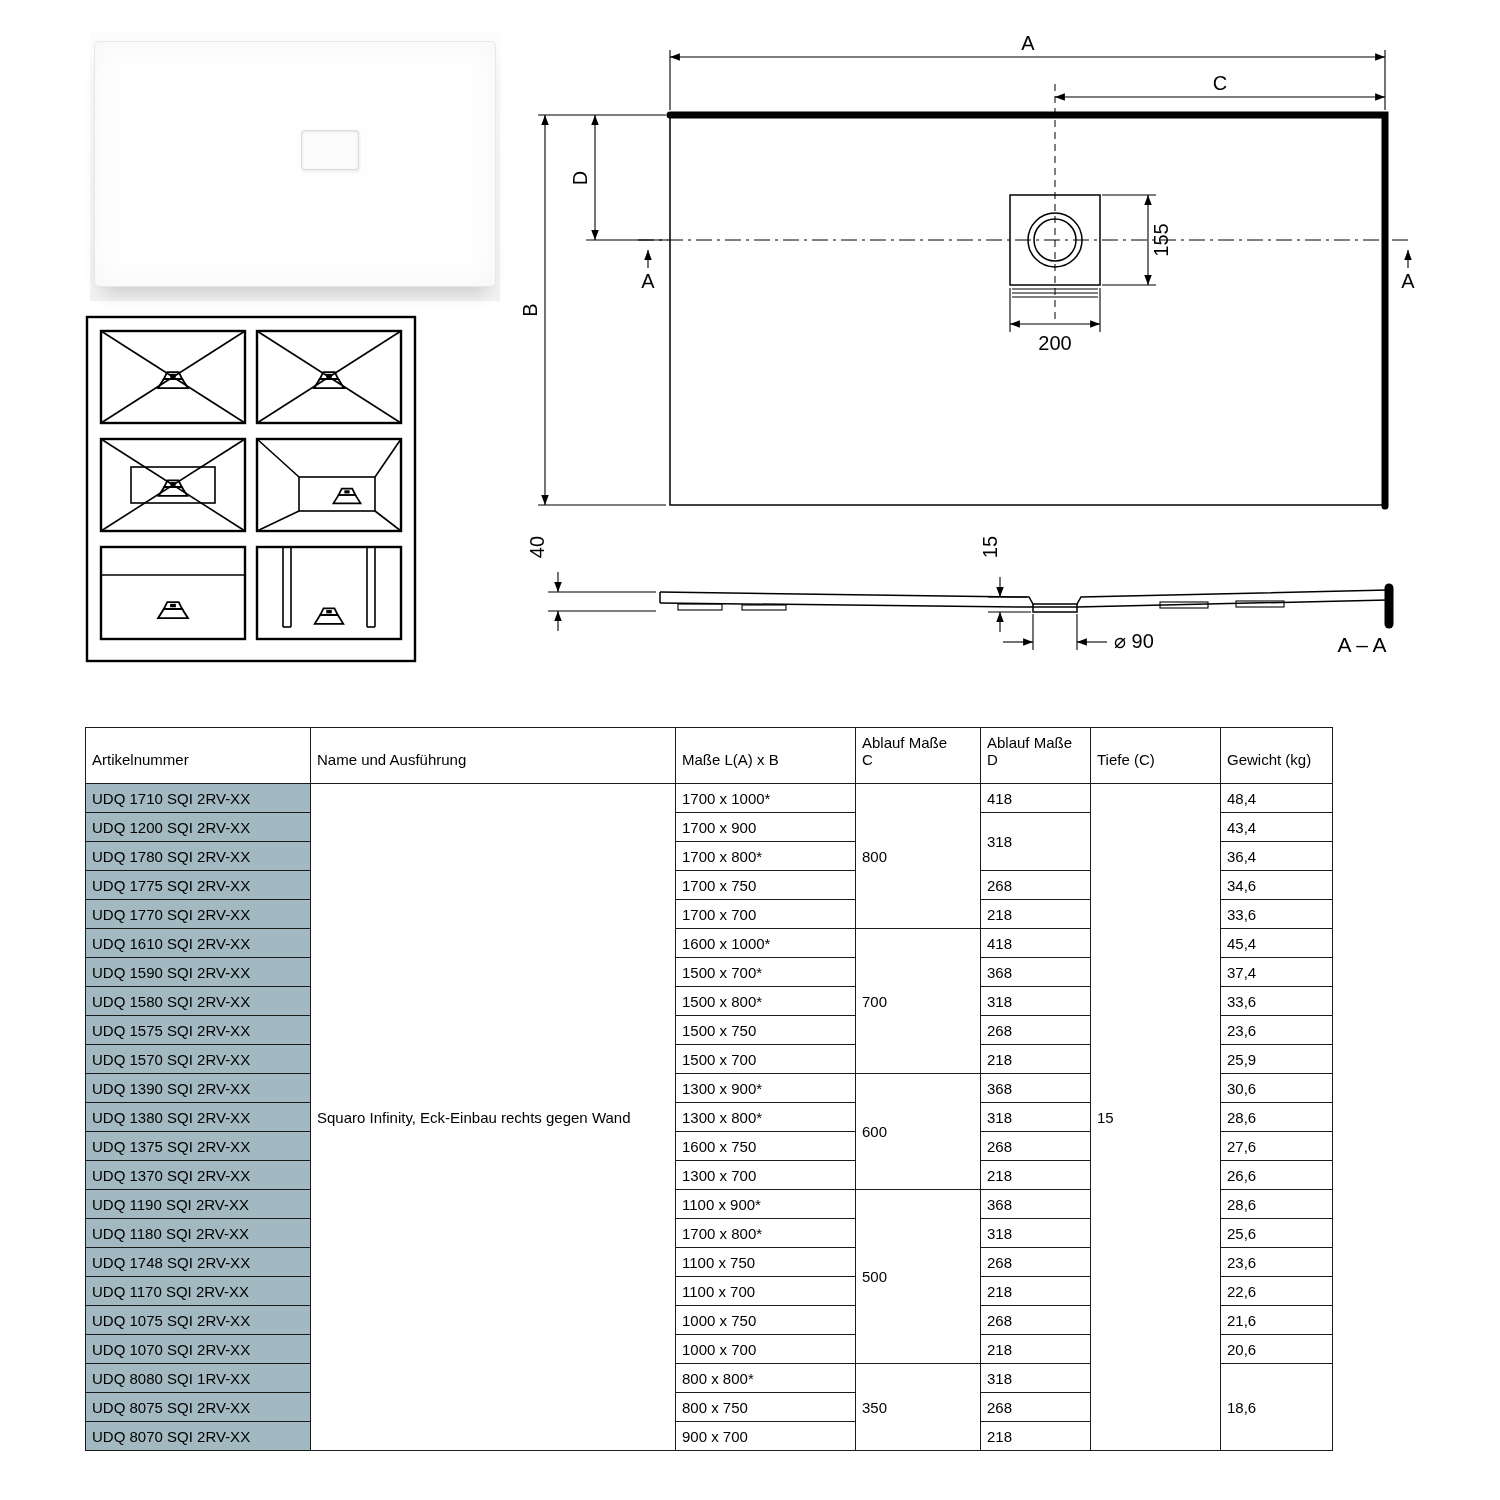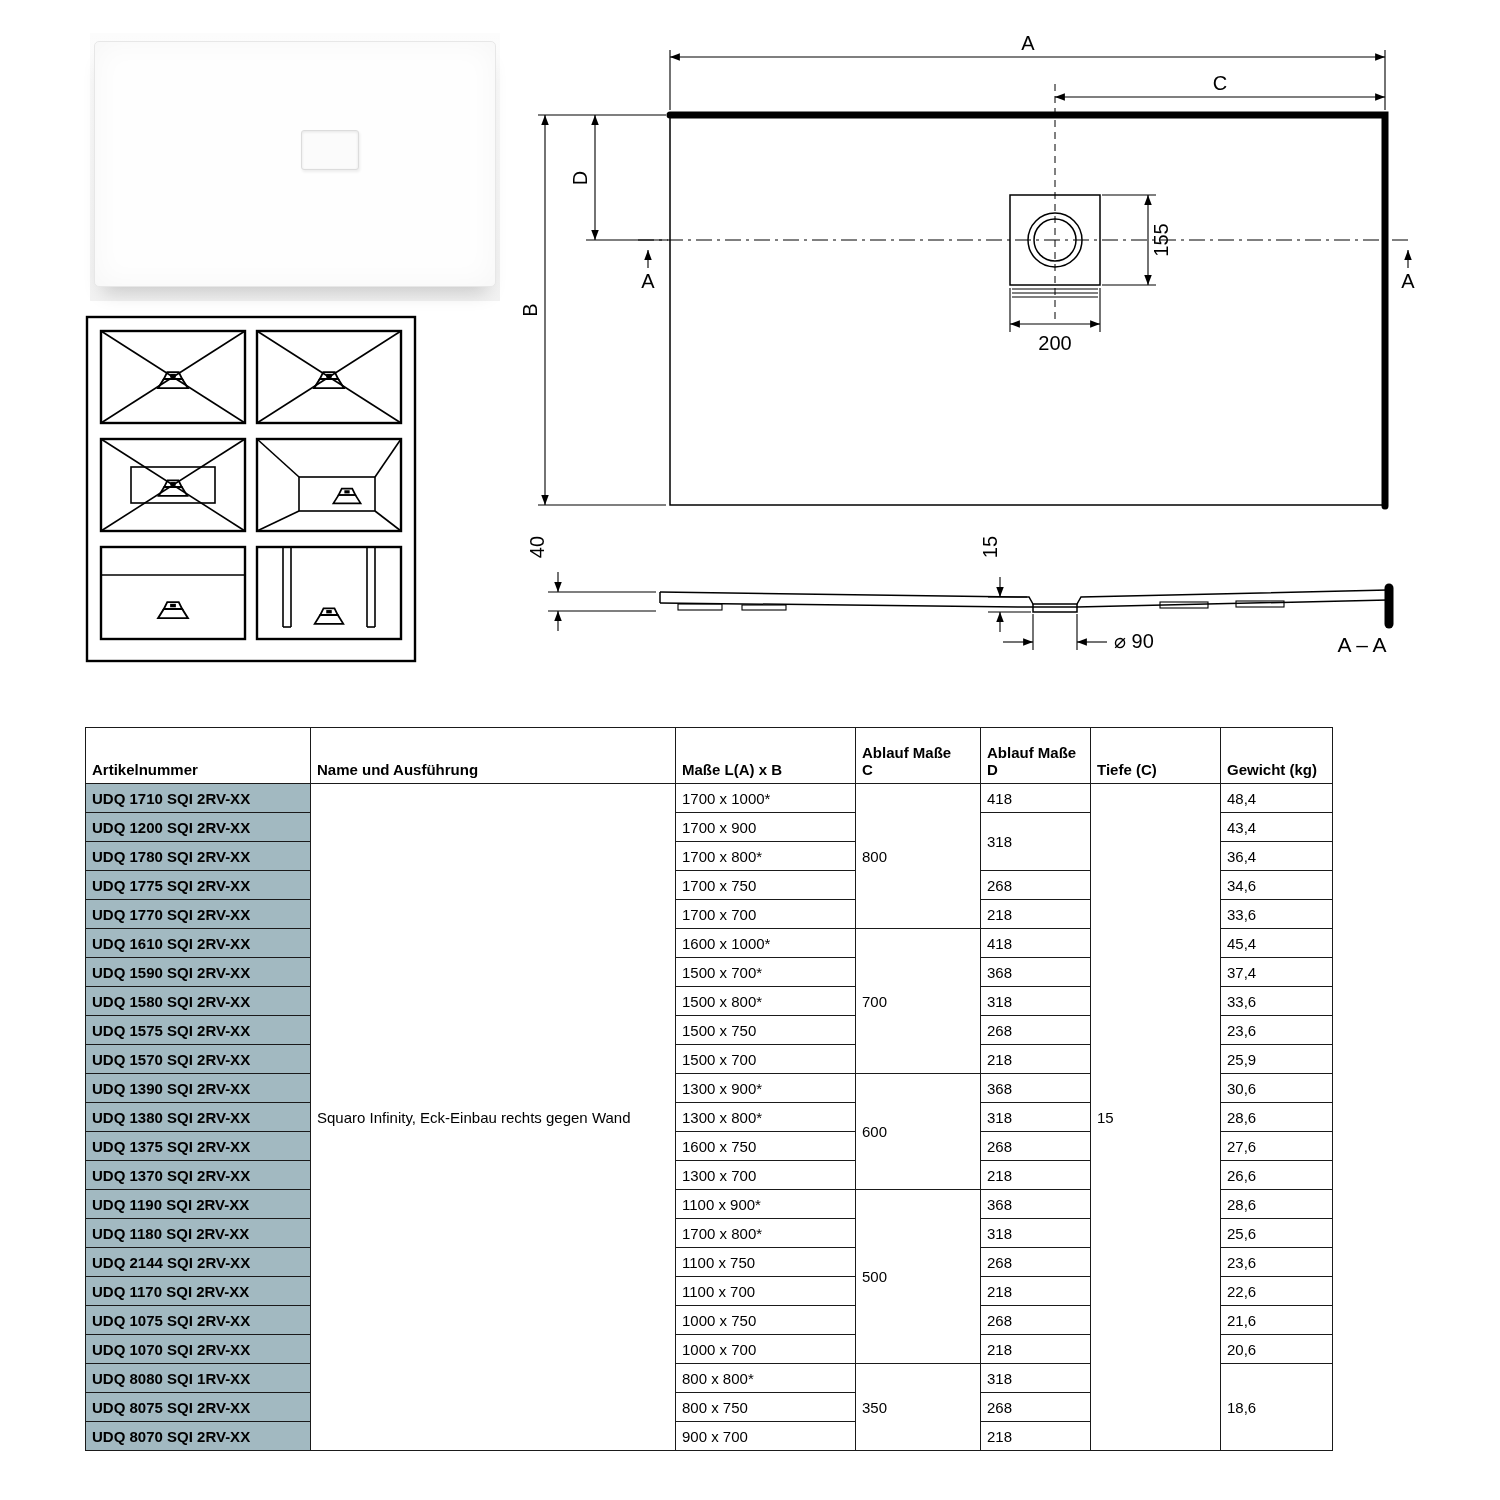--- a/index.html
+++ b/index.html
@@ -36,22 +36,22 @@
   .ext, .diml { stroke:#000; stroke-width:1.1; fill:none; }
   text.dim  { font-size:20px; fill:#000; }
   text.dim2 { font-size:21px; fill:#000; }
 
   
   .spec-table { position:absolute; left:85px; top:727px; border-collapse:collapse;
                 table-layout:fixed; font-size:15px; }
   .spec-table th, .spec-table td {
       border:1px solid #1a1a1a; padding:0 6px; height:29px;
       text-align:left; vertical-align:middle; white-space:nowrap; overflow:hidden; }
-  .spec-table th { height:56px; vertical-align:bottom; padding-bottom:5px; font-weight:bold; background:#fff; }
-  .spec-table td.art { background:var(--art-bg,#a2b9c1); font-weight:bold; }
+  .spec-table th { height:56px; vertical-align:bottom; padding-bottom:15px; font-weight:normal; background:#fff; }
+  .spec-table td.art { background:var(--art-bg,#a2b9c1); font-weight:normal; }
   .spec-table td.mid { vertical-align:middle; }
 </style>
 </head>
 <body style="--art-bg: #a2b9c1;">
 
 <div class="photo">
   <div class="tray">
     <div class="tray-drain"></div>
   </div>
 </div>
@@ -344,21 +344,21 @@
         <td>368</td>
         <td>28,6</td>
       </tr>
       <tr>
         <td class="art">UDQ 1180 SQI 2RV-XX</td>
         <td>1700 x 800*</td>
         <td>318</td>
         <td>25,6</td>
       </tr>
       <tr>
-        <td class="art">UDQ 2144 SQI 2RV-XX</td>
+        <td class="art">UDQ 1748 SQI 2RV-XX</td>
         <td>1100 x 750</td>
         <td>268</td>
         <td>23,6</td>
       </tr>
       <tr>
         <td class="art">UDQ 1170 SQI 2RV-XX</td>
         <td>1100 x 700</td>
         <td>218</td>
         <td>22,6</td>
       </tr>

